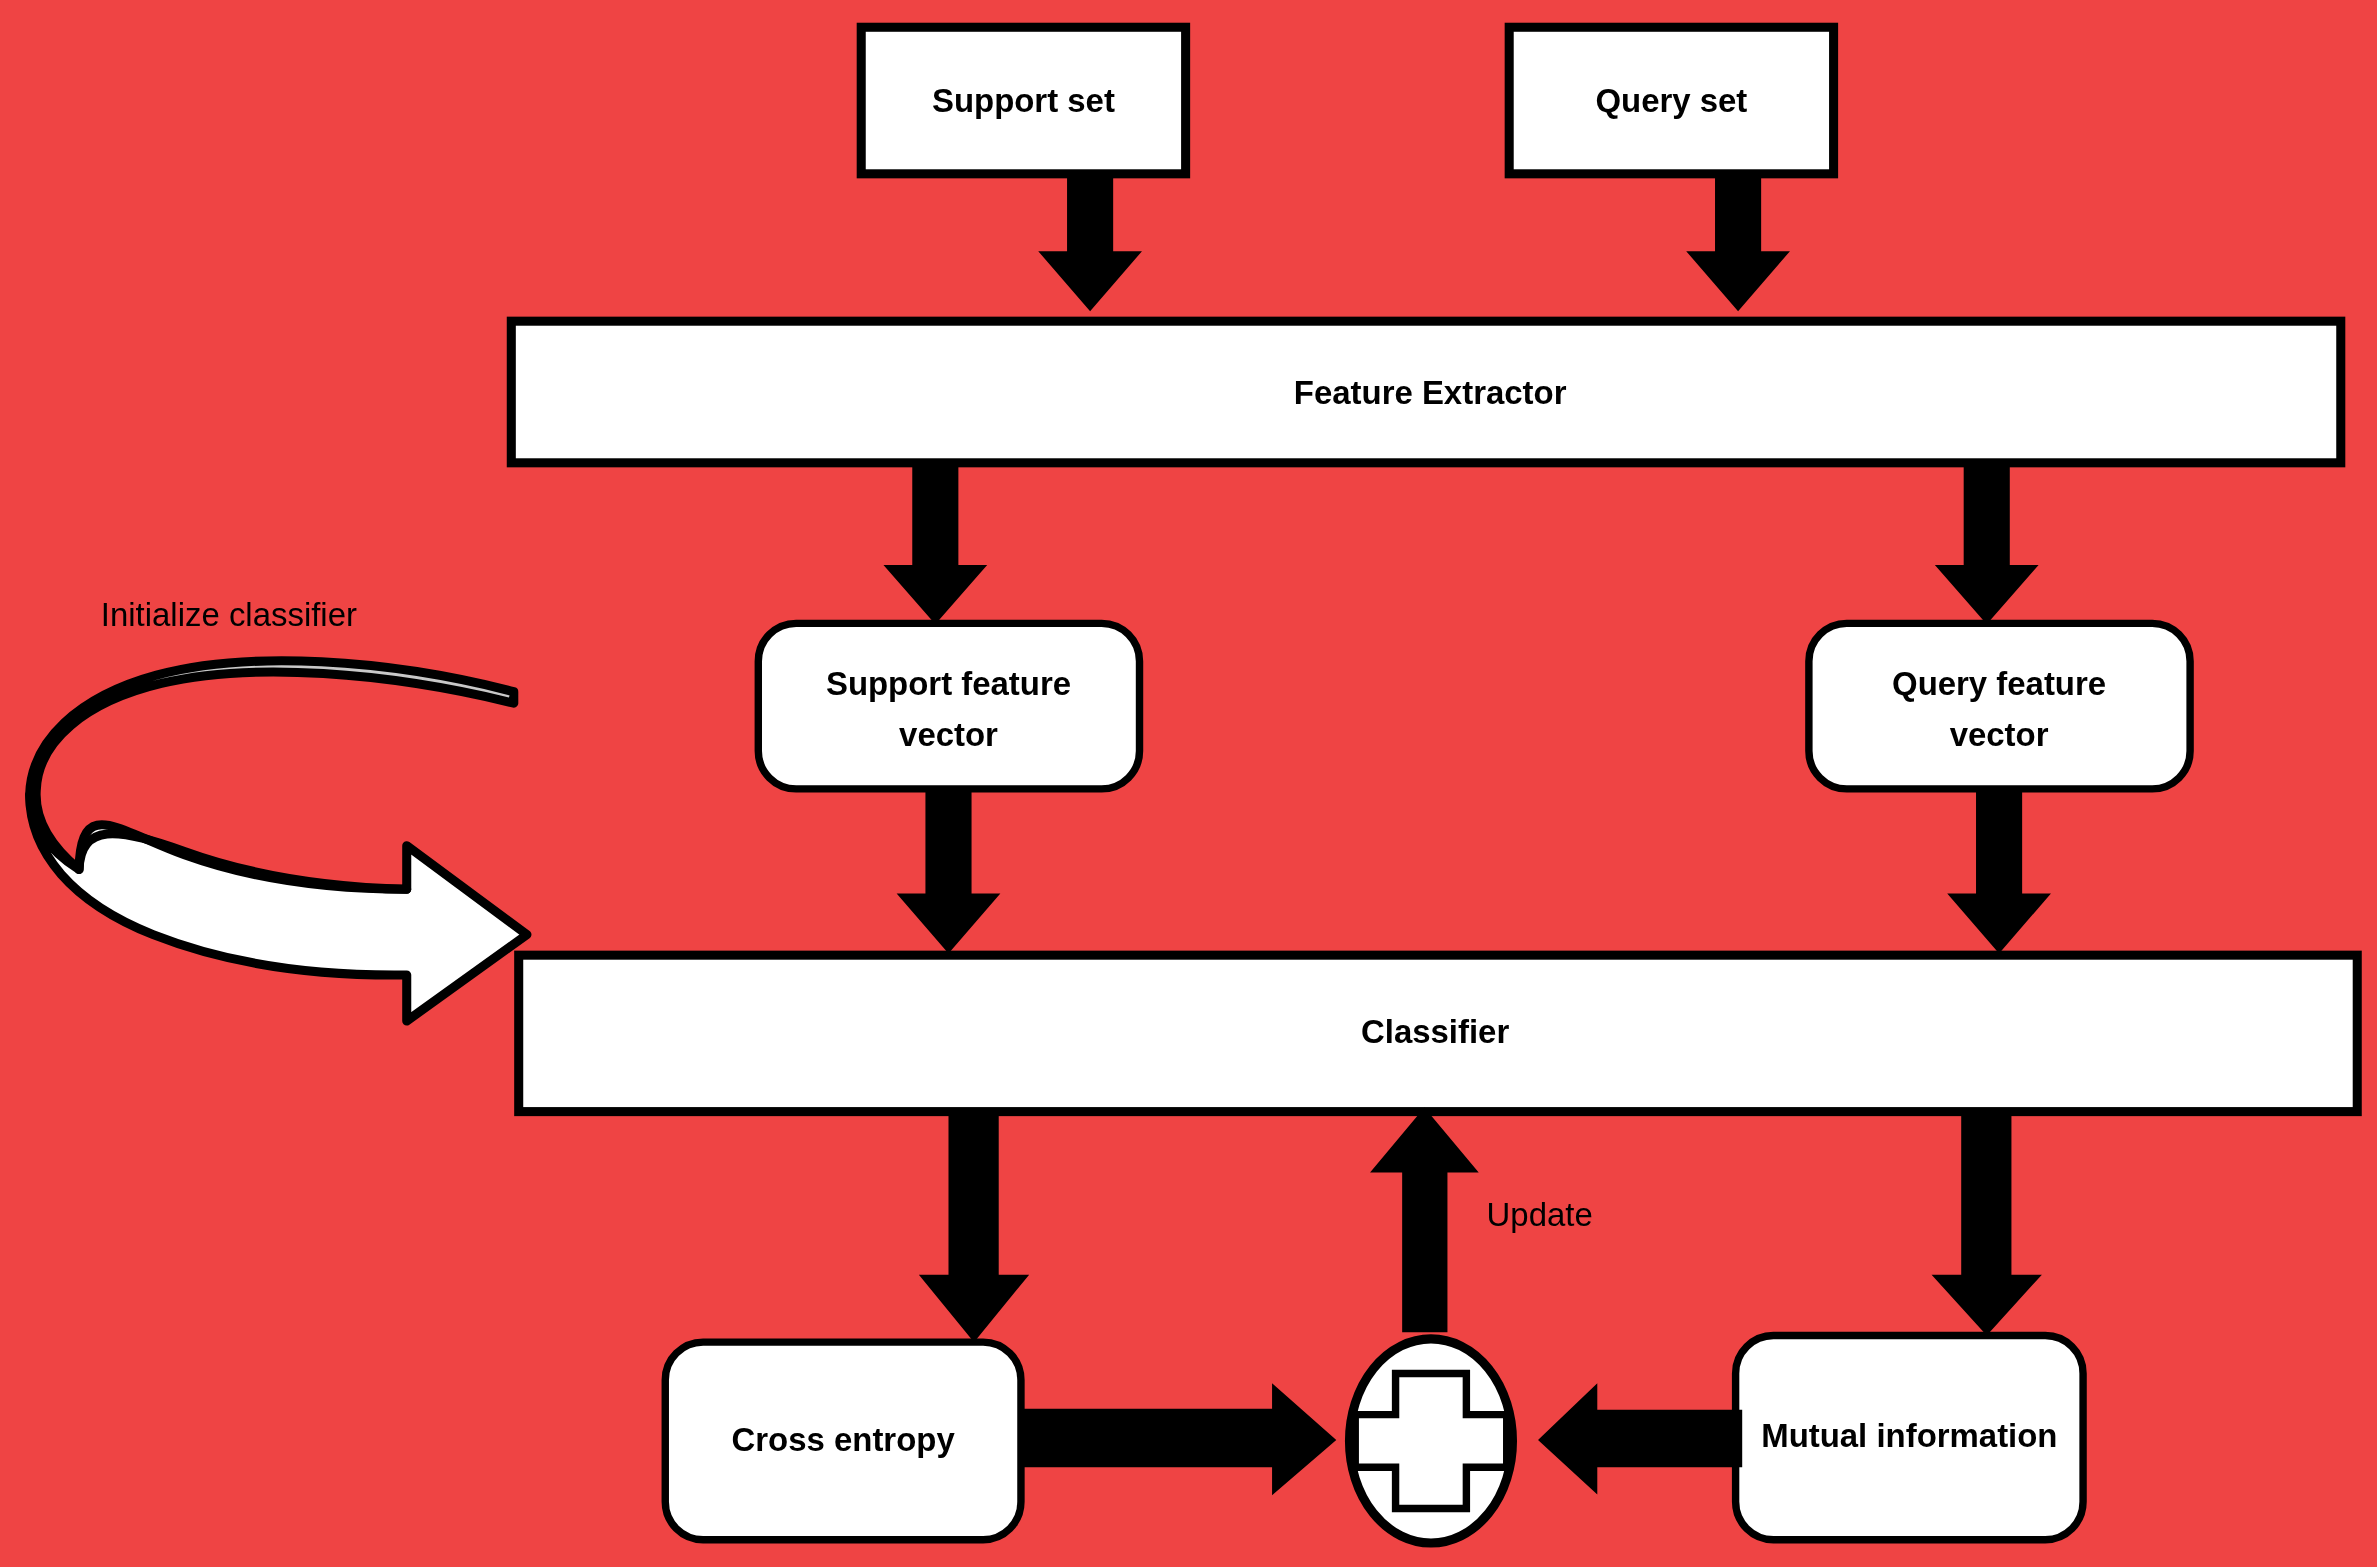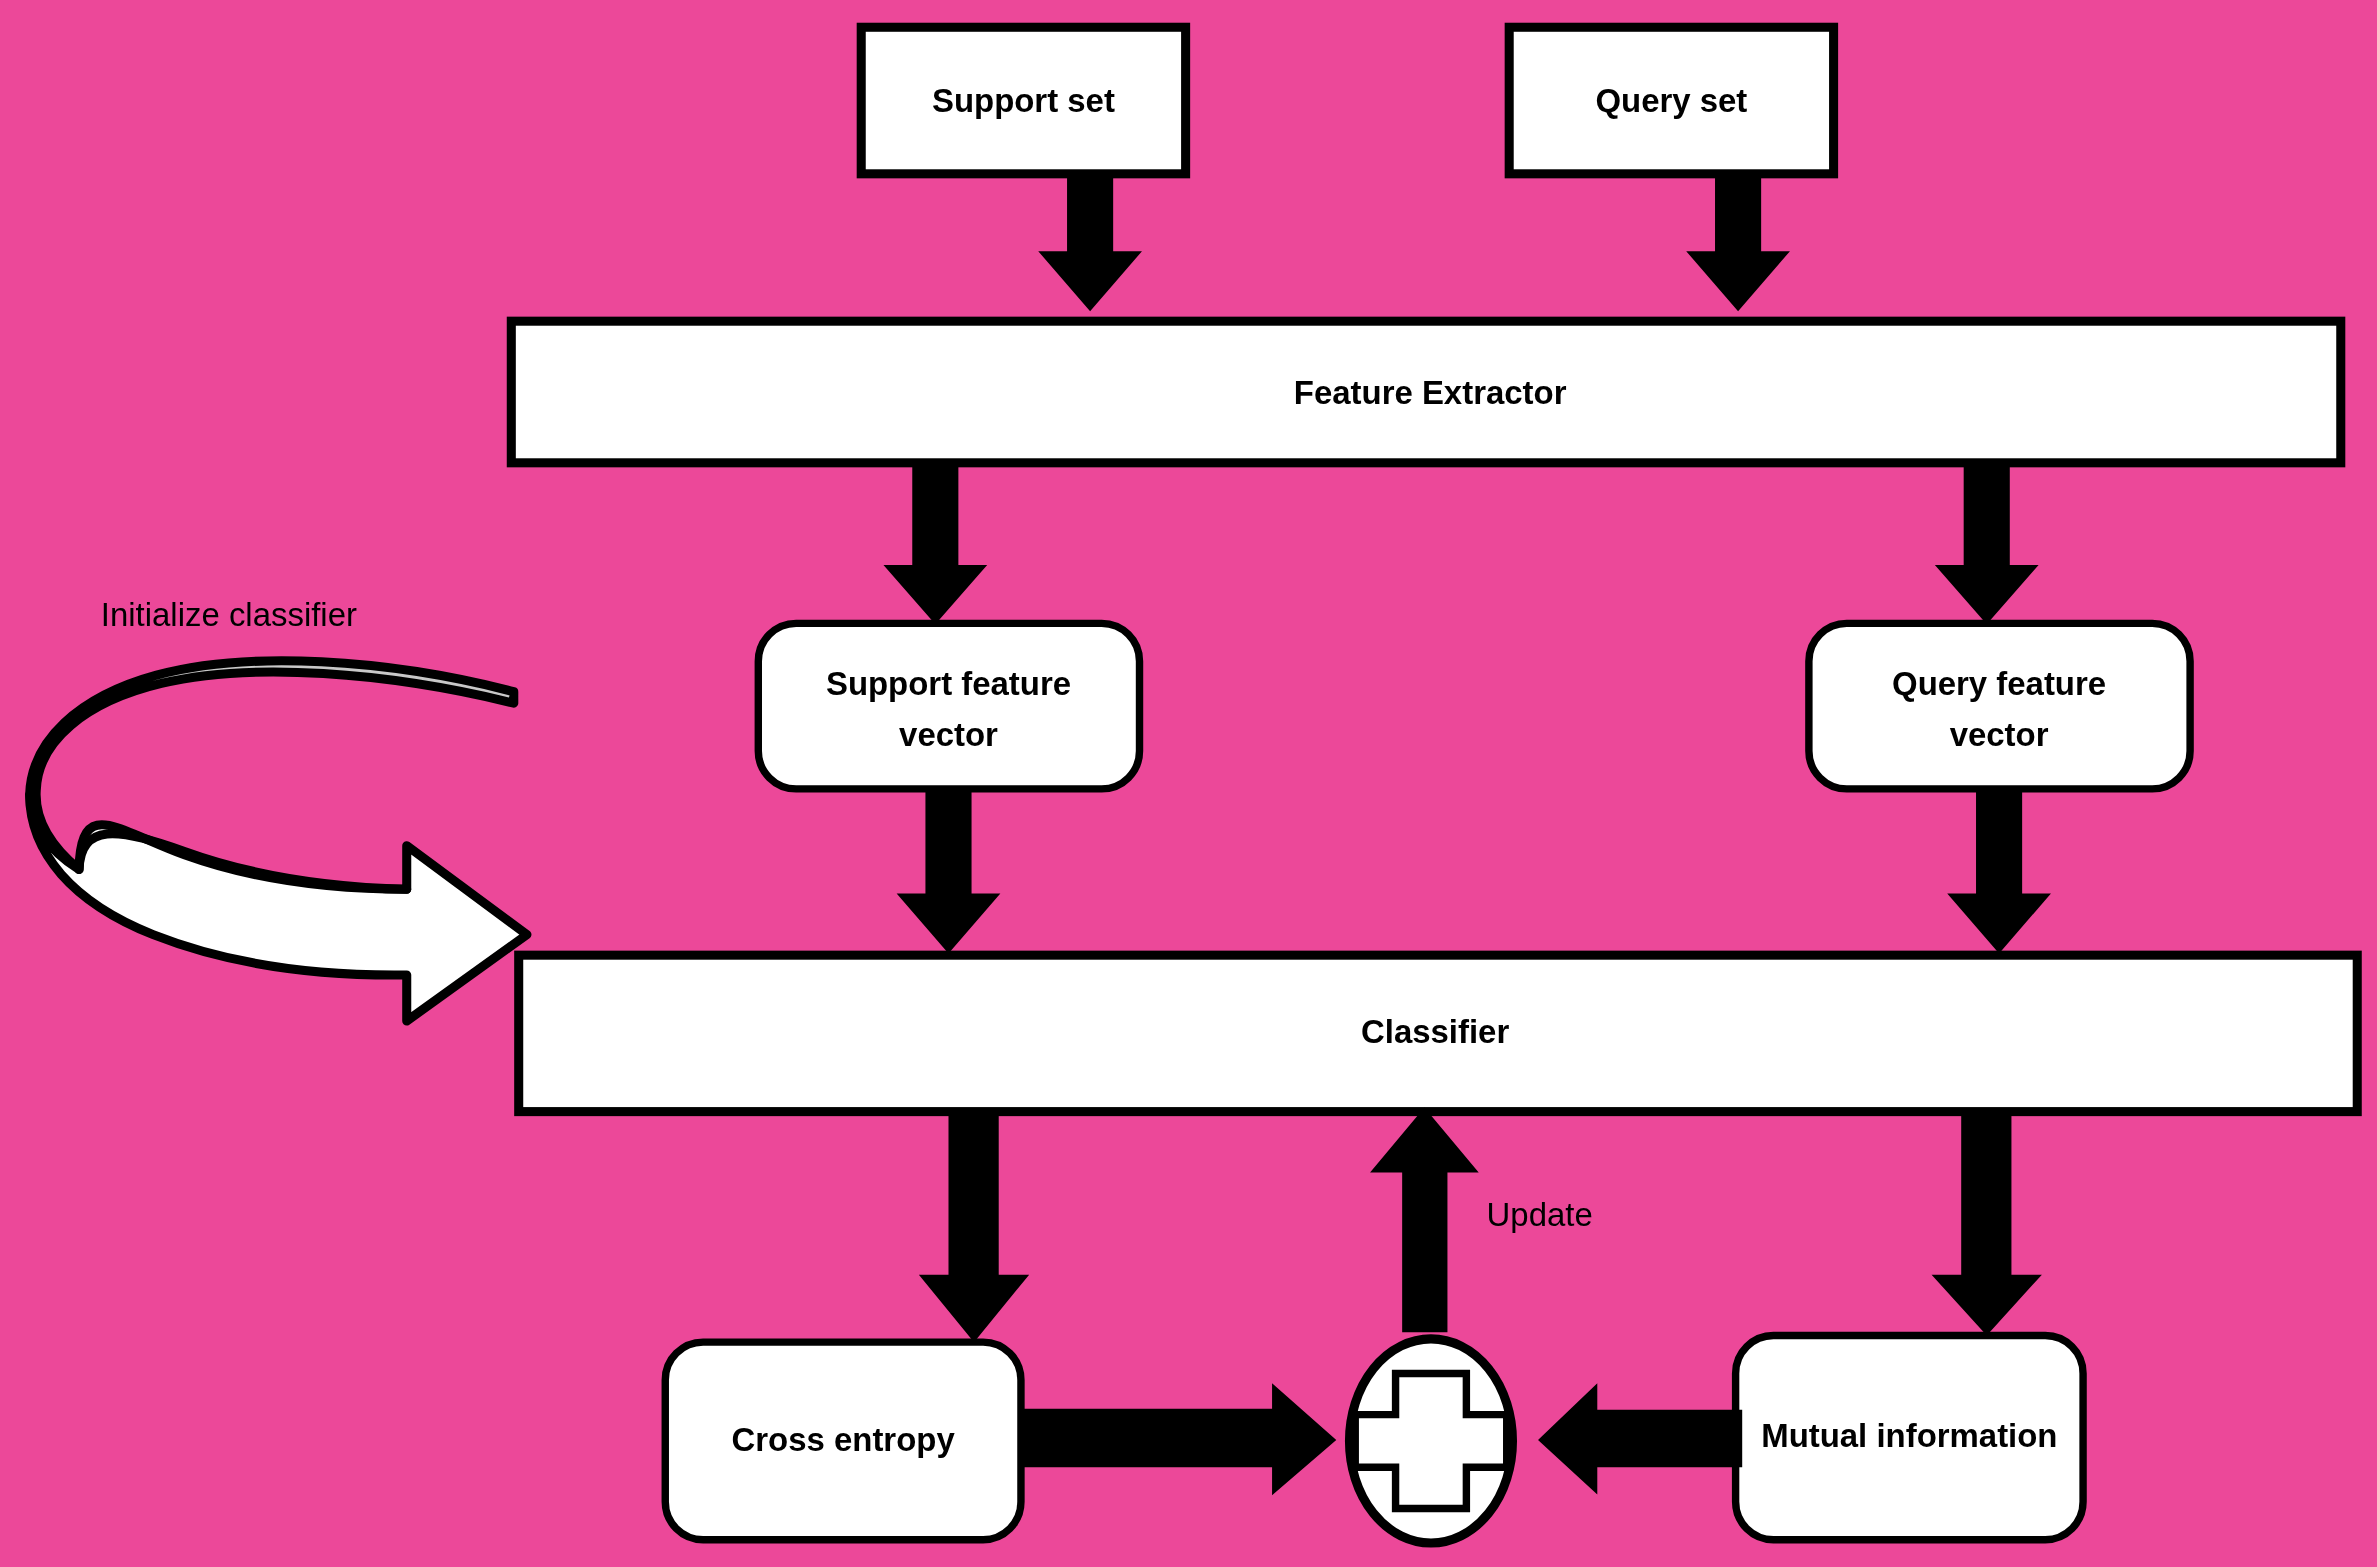--- a/index.html
+++ b/index.html
@@ -10,21 +10,21 @@
   body {
     width: 2377px;
     height: 1567px;
     font-family: "Liberation Sans", sans-serif;
     overflow: hidden;
   }
   #diagram-root {
     position: relative;
     width: 2377px;
     height: 1567px;
-    background: #ec4899;
+    background: #ef4444;
   }
   svg.canvas {
     position: absolute;
     top: 0;
     left: 0;
     width: 2377px;
     height: 1567px;
     display: block;
   }
   .node-rect {

